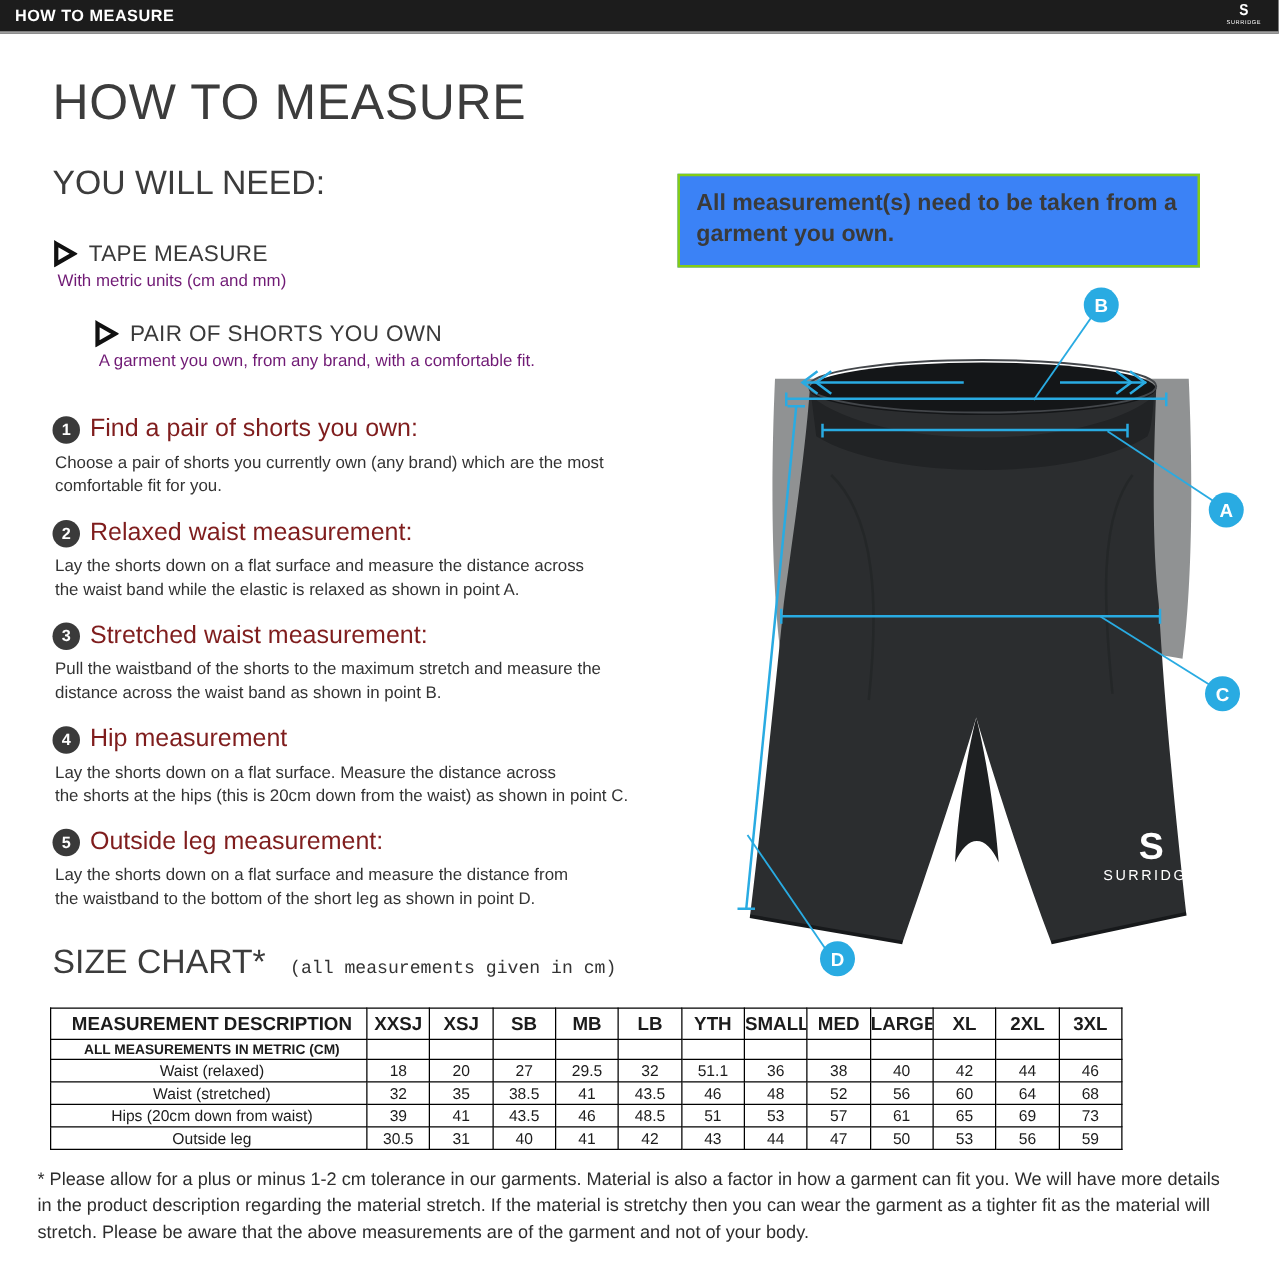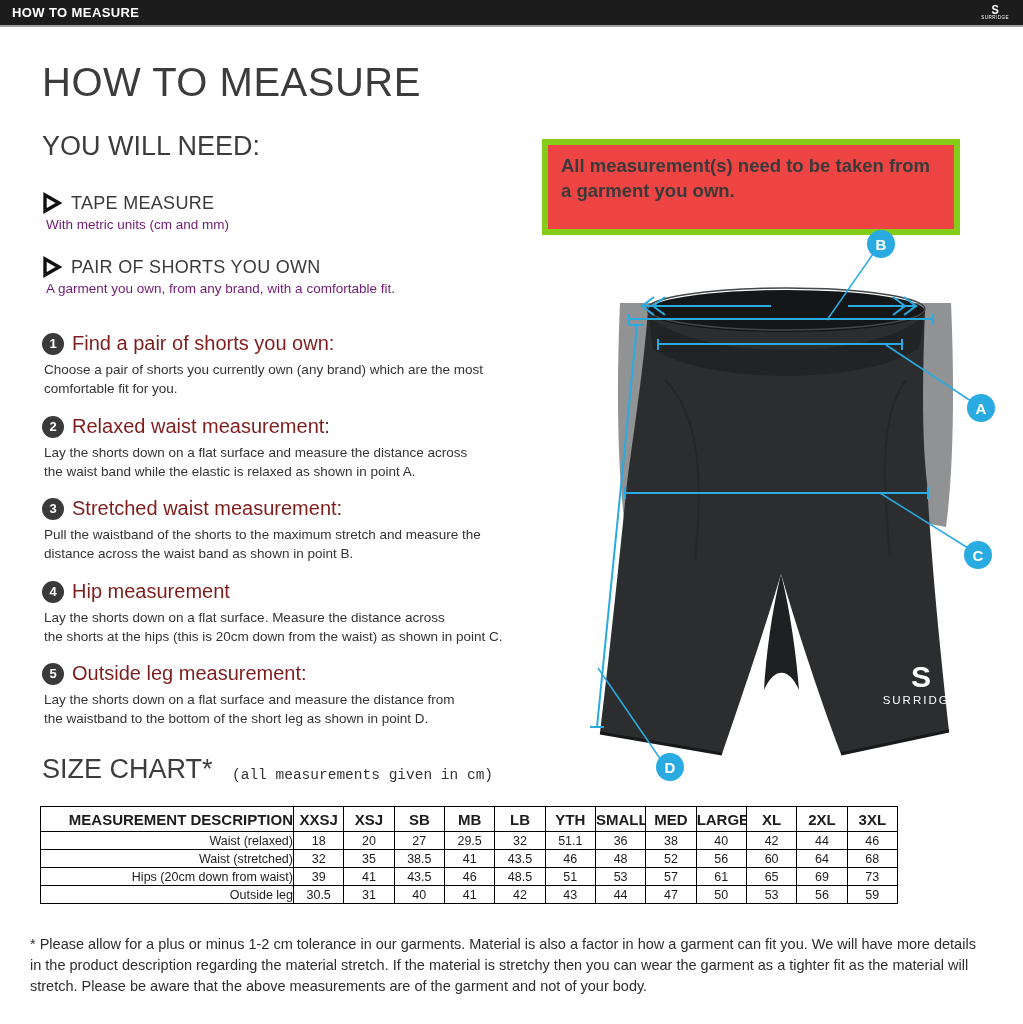--- a/index.html
+++ b/index.html
@@ -16,41 +16,41 @@
 
   .page-title { position:absolute; left:42px; top:60px; font-size:40px; font-weight:400; color:#3c3c3c; letter-spacing:.5px; }
 
   .need-heading { position:absolute; left:42px; top:131px; font-size:27px; font-weight:400; color:#3c3c3c; }
 
   .need-item { position:absolute; left:42px; width:480px; }
   .need-item .row { display:flex; align-items:center; gap:9px; }
   .need-item .label { font-size:18px; color:#3a3a3a; letter-spacing:.3px; }
   .need-item .sub { font-size:13.5px; color:#701a75; margin:3px 0 0 4px; }
   #need-0 { top:192px; }
-  #need-1 { top:256px; }
+  #need-1 { top:256px;margin-left:33px; }
 
   .step { position:absolute; left:42px; width:480px; }
   .step .row { display:flex; align-items:center; gap:8px; }
   .step .num { width:22px; height:22px; border-radius:50%; background:#3a3a3a; color:#fff; font-size:13px; font-weight:bold; display:flex; align-items:center; justify-content:center; flex:0 0 22px; }
   .step .title { font-size:20px; color:#7f1d1d; }
   .step .body { font-size:13.5px; line-height:19px; color:#333; margin:5px 0 0 2px; white-space:pre-line; }
   #step-0 { top:332px; } #step-1 { top:415px; } #step-2 { top:497px; } #step-3 { top:580px; } #step-4 { top:662px; }
 
-  .note-box { position:absolute; left:542px; top:139px; width:418px; height:96px; border:6px solid #84cc16; background:#ef4444; padding:9px 13px; }
+  .note-box { position:absolute; left:542px; top:139px; width:418px; height:75px; border:2px solid #84cc16; background:#3b82f6; padding:9px 13px; }
   .note-box .txt { font-size:18.5px; font-weight:bold; color:#3a3a3a; line-height:1.35; }
 
   .figure { position:absolute; left:553px; top:225px; width:460px; height:570px; }
 
   .sizechart-heading { position:absolute; left:42px; top:754px; font-size:27px; font-weight:400; color:#3c3c3c; }
   .sizechart-sub { position:absolute; left:232px; top:767px; font-size:14.5px; color:#333;font-family:Liberation Mono, monospace; }
 
   .size-table { position:absolute; left:40px; top:806px; width:858px; border-collapse:collapse; table-layout:fixed; background:#fff; }
   .size-table th, .size-table td { border:1.5px solid #000; text-align:center; color:#1c1c1c; overflow:hidden; white-space:nowrap; }
   .size-table th { font-size:15px; font-weight:bold; height:25px; }
-  .size-table th.desc, .size-table td.desc { text-align:right; padding-left:5px; }
+  .size-table th.desc, .size-table td.desc { text-align:center; padding-left:5px; }
   .size-table col.desc-col { width:253px; }
   .size-table td { font-size:12.5px; height:18px; }
   .size-table td.metric { font-size:11px; font-weight:bold; height:16px; }
 
   .footnote { position:absolute; left:30px; top:934px; width:950px; font-size:14.5px; line-height:1.45; color:#2d2d2d; }
 
   .tri-icon svg { display:block; }
 </style>
 </head>
 <body>
@@ -213,20 +213,35 @@
           <th>SMALL</th>
           <th>MED</th>
           <th>LARGE</th>
           <th>XL</th>
           <th>2XL</th>
           <th>3XL</th>
         </tr>
       </thead>
     <tbody id="size-body">
         <tr>
+          <td class="metric desc">ALL MEASUREMENTS IN METRIC (CM)</td>
+          <td class="metric"></td>
+          <td class="metric"></td>
+          <td class="metric"></td>
+          <td class="metric"></td>
+          <td class="metric"></td>
+          <td class="metric"></td>
+          <td class="metric"></td>
+          <td class="metric"></td>
+          <td class="metric"></td>
+          <td class="metric"></td>
+          <td class="metric"></td>
+          <td class="metric"></td>
+        </tr>
+        <tr>
           <td class="desc">Waist (relaxed)</td>
           <td>18</td>
           <td>20</td>
           <td>27</td>
           <td>29.5</td>
           <td>32</td>
           <td>51.1</td>
           <td>36</td>
           <td>38</td>
           <td>40</td>

